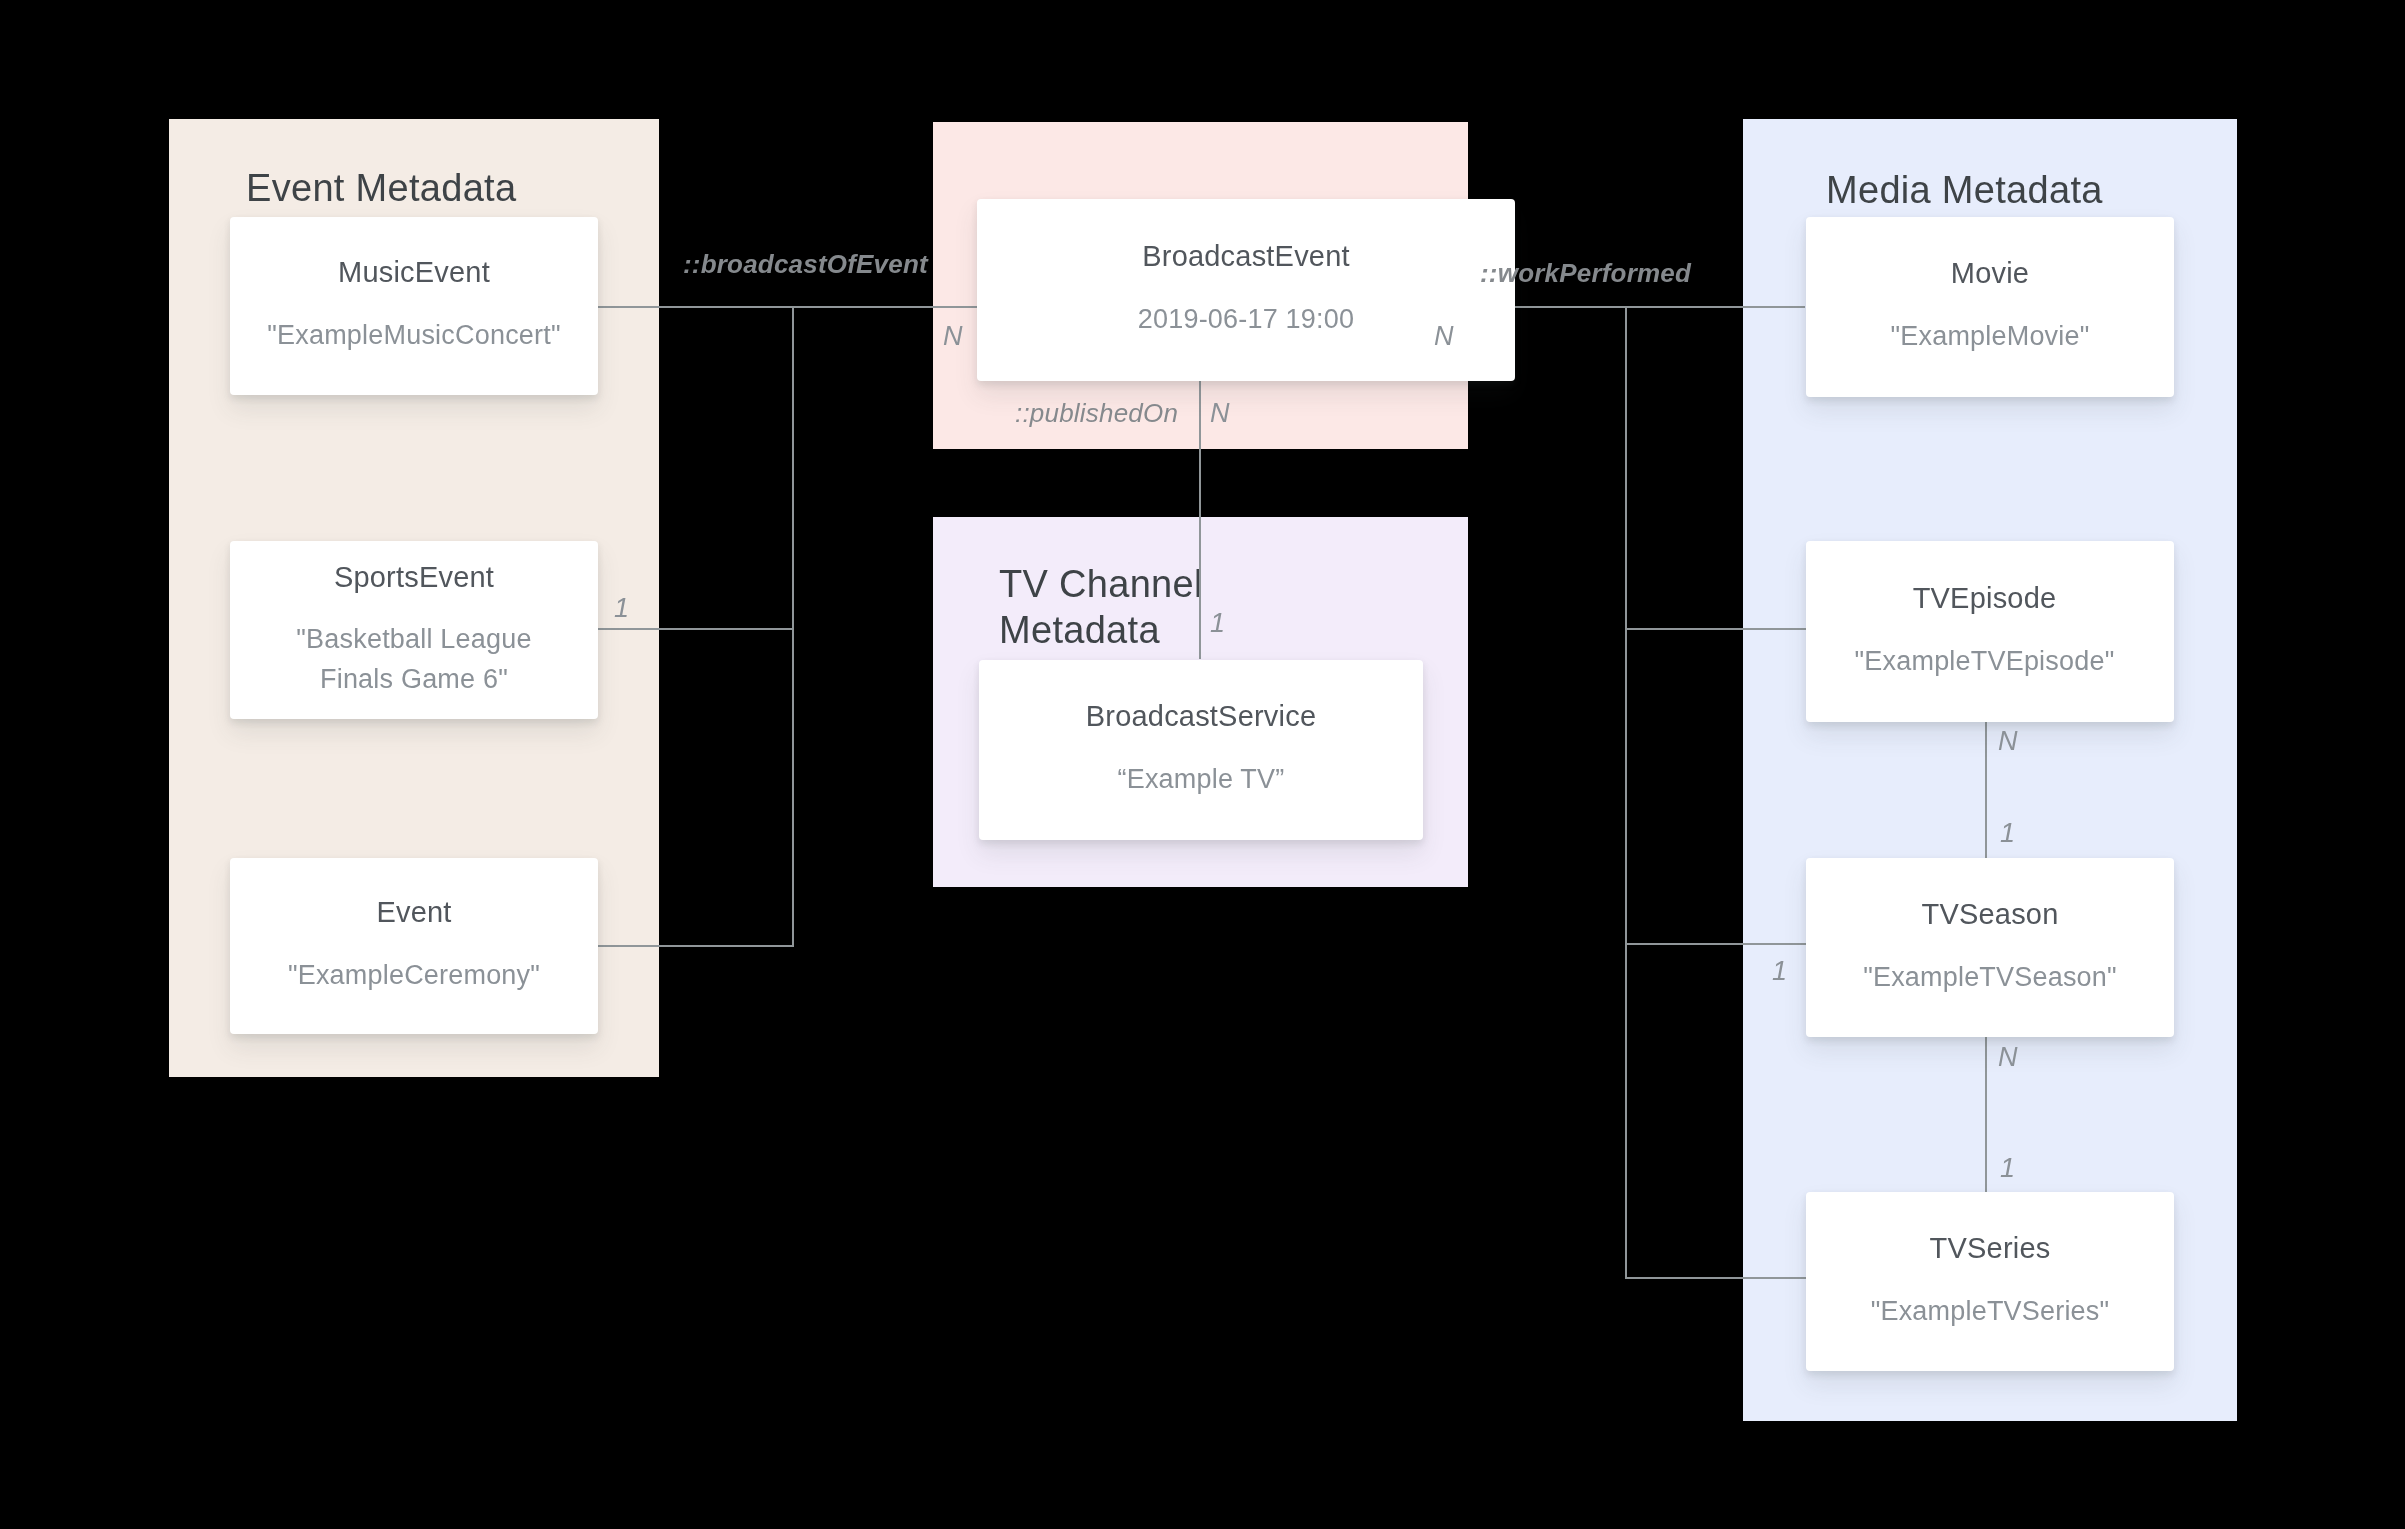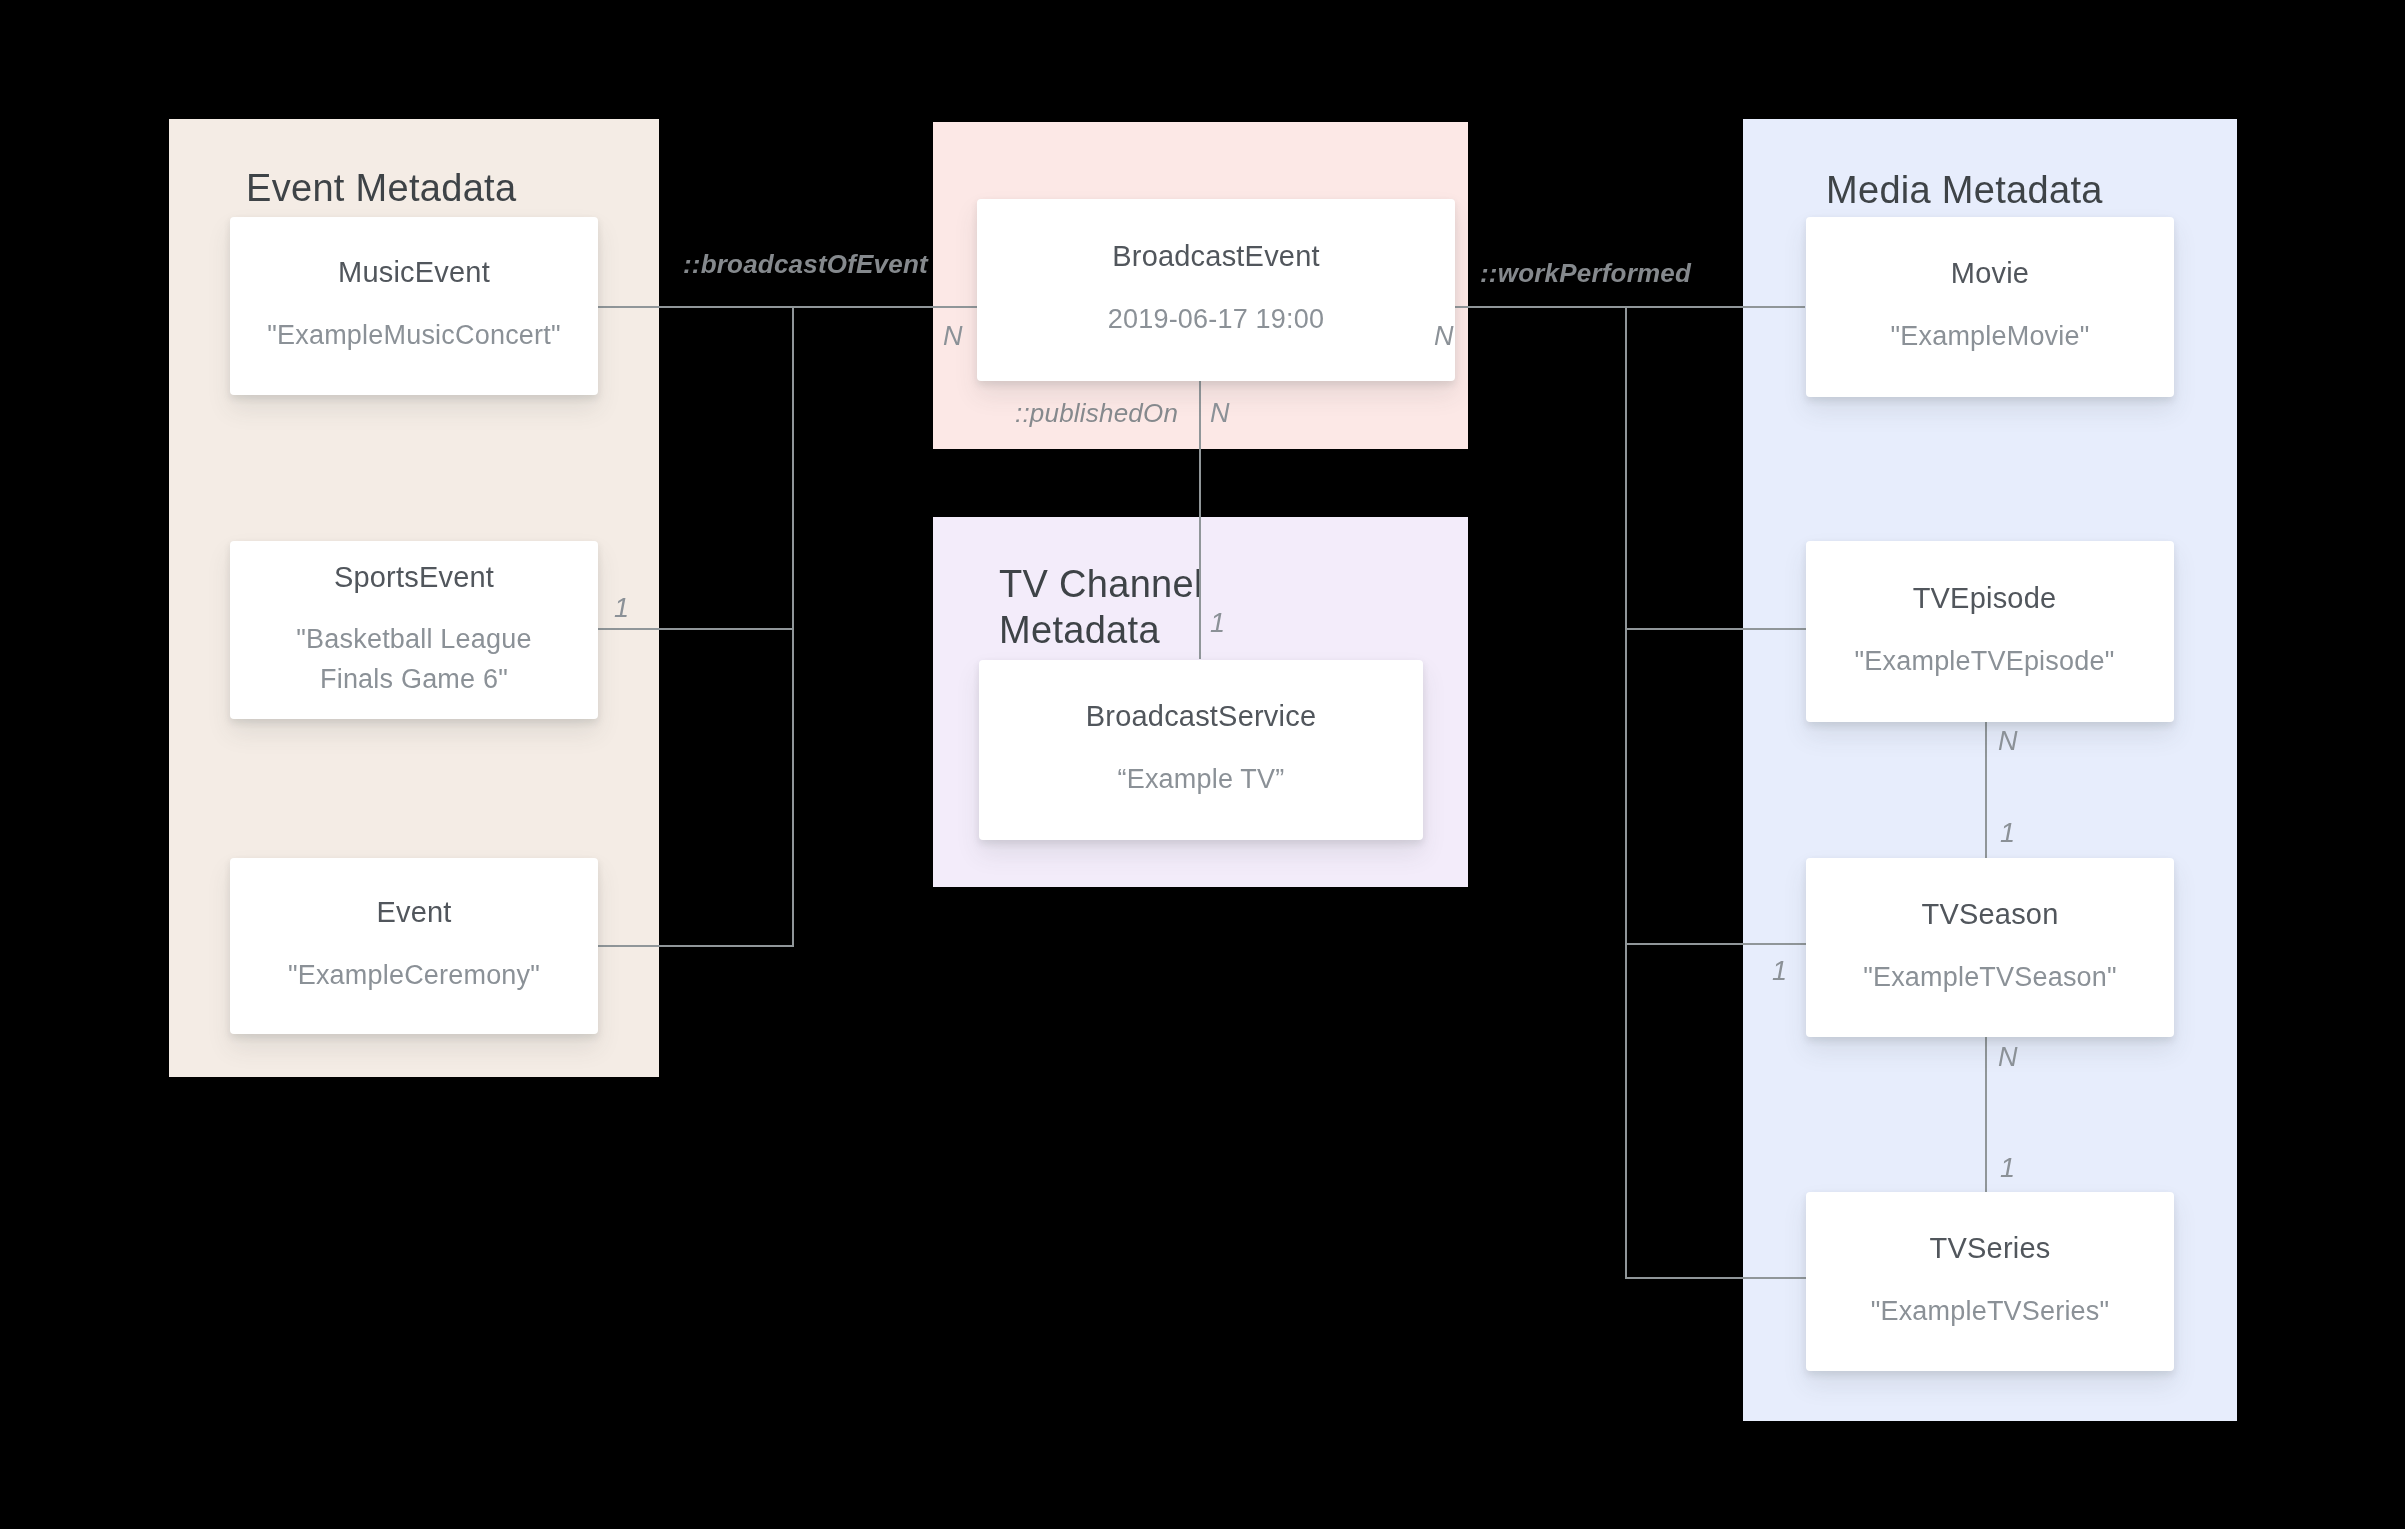--- a/index.html
+++ b/index.html
@@ -79,21 +79,21 @@
     <div class="card" style="left:230px;top:541px;width:368px;height:178px;gap:26px;">
       <div class="card-title">SportsEvent</div>
       <div class="card-value">"Basketball League Finals Game 6"</div>
     </div>
 
     <div class="card" style="left:230px;top:858px;width:368px;height:176px;text-align:right;">
       <div class="card-title">Event</div>
       <div class="card-value">"ExampleCeremony"</div>
     </div>
 
-    <div class="card" style="left:977px;top:199px;width:478px;height:182px;align-items:center;">
+    <div class="card" style="left:977px;top:199px;width:538px;height:182px;align-items:center;">
       <div class="card-title">BroadcastEvent</div>
       <div class="card-value">2019-06-17 19:00</div>
     </div>
 
     <div class="card" style="left:979px;top:660px;width:444px;height:180px;">
       <div class="card-title">BroadcastService</div>
       <div class="card-value">“Example TV”</div>
     </div>
 
     <div class="card" style="left:1806px;top:217px;width:368px;height:180px;">

